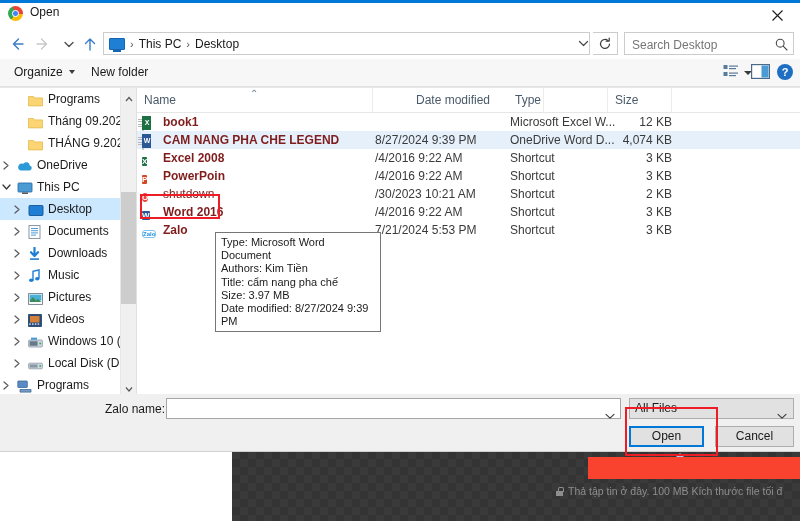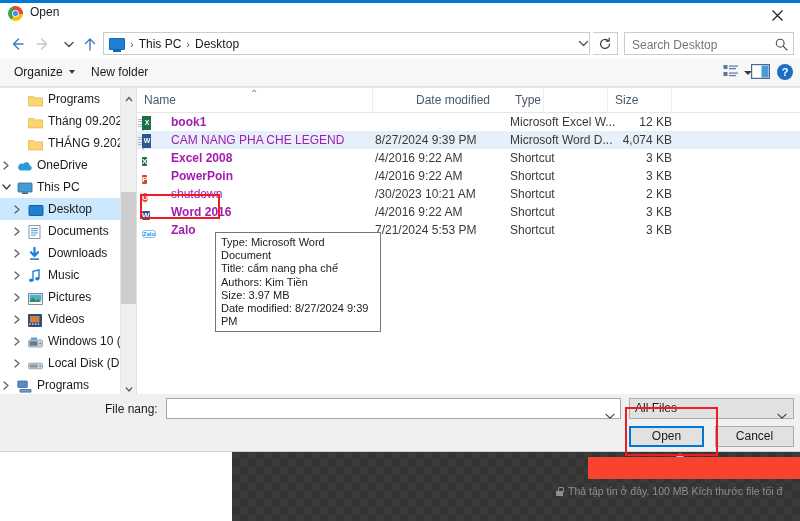--- a/index.html
+++ b/index.html
@@ -276,22 +276,22 @@
     position: absolute; left: 113px; top: 0px;
     color: #6a7a8a; font-size: 10px;
   }
   #filelist { position: relative; }
   .frow {
     position: relative; height: 18px; line-height: 18px;
     font-size: 12px; color: #1a1a1a; cursor: pointer;
   }
   .frow.sel { background: #e5f0fb; }
   .fname {
-    position: absolute; left: 34px; top: 0;
-    font-size: 12px; color: #a21caf; white-space: nowrap;
+    position: absolute; left: 26px; top: 0;
+    font-size: 12px; color: #7f1d1d; white-space: nowrap;
   }
   .ficon { position: absolute; left: 5px; top: 2px; width: 15px; height: 14px; }
   .fdate { position: absolute; left: 238px; top: 0; font-size: 12px; color: #3a3a3a; }
   .ftype { position: absolute; left: 373px; top: 0; font-size: 12px; color: #3a3a3a; }
   .fsize { position: absolute; left: 460px; width: 75px; top: 0;
            text-align: right; font-size: 12px; color: #3a3a3a; }
 
   
   .ft {
     position: relative; width: 14px; height: 14px;
@@ -649,23 +649,23 @@
       </div>
       <div id="filelist">
           <div class="frow">
             <span class="ficon"><span class="ft ft-x"><span class="ft-letter">X</span><span class="ft-lines"></span></span></span>
             <span class="fname" style="font-weight: bold;">book1</span>
             <span class="ftype">Microsoft Excel W...</span>
             <span class="fsize">12 KB</span>
           </div>
           <div class="frow sel">
             <span class="ficon"><span class="ft ft-w"><span class="ft-letter">W</span><span class="ft-lines"></span></span></span>
-            <span class="fname" style="font-weight: normal;">CAM NANG PHA CHE LEGEND</span>
+            <span class="fname" style="font-weight: bold;">CAM NANG PHA CHE LEGEND</span>
             <span class="fdate">8/27/2024 9:39 PM</span>
-            <span class="ftype">Microsoft Word D...</span>
+            <span class="ftype">OneDrive Word D...</span>
             <span class="fsize">4,074 KB</span>
           </div>
           <div class="frow">
             <span class="ficon"><span class="ico-sq" style="background:#1d7044">X</span></span>
             <span class="fname" style="font-weight: bold;">Excel 2008</span>
             <span class="fdate">/4/2016 9:22 AM</span>
             <span class="ftype">Shortcut</span>
             <span class="fsize">3 KB</span>
           </div>
           <div class="frow">
@@ -694,31 +694,31 @@
             <span class="fname" style="font-weight: bold;">Zalo</span>
             <span class="fdate">7/21/2024 5:53 PM</span>
             <span class="ftype">Shortcut</span>
             <span class="fsize">3 KB</span>
           </div>
         </div>
     </div>
 
     <div id="tooltip">
         <div>Type: Microsoft Word Document</div>
+        <div>Authors: Kim Tiền</div>
         <div>Title: cẩm nang pha chế</div>
-        <div>Authors: Kim Tiền</div>
         <div>Size: 3.97 MB</div>
         <div>Date modified: 8/27/2024 9:39 PM</div>
       </div>
 
     <div class="redbox" id="red-book1" style="left:140px; top:106px; width:76px; height:21px;"></div>
   </div>
 
   <div id="form">
-    <div id="fn-label">File nang:</div>
+    <div id="fn-label">Zalo name:</div>
     <div id="fn-input">
       <input id="fn-input-el" type="text" style="">
       <span id="fn-caret">
         <svg width="10" height="7" viewBox="0 0 10 7">
           <path d="M1 1.3 L5 5.2 L9 1.3" stroke="#3a3a3a" stroke-width="1.1" fill="none" stroke-linecap="round" stroke-linejoin="round"></path>
         </svg>
       </span>
     </div>
     <div id="filter-select">
       <span id="filter-label">All Files</span>

